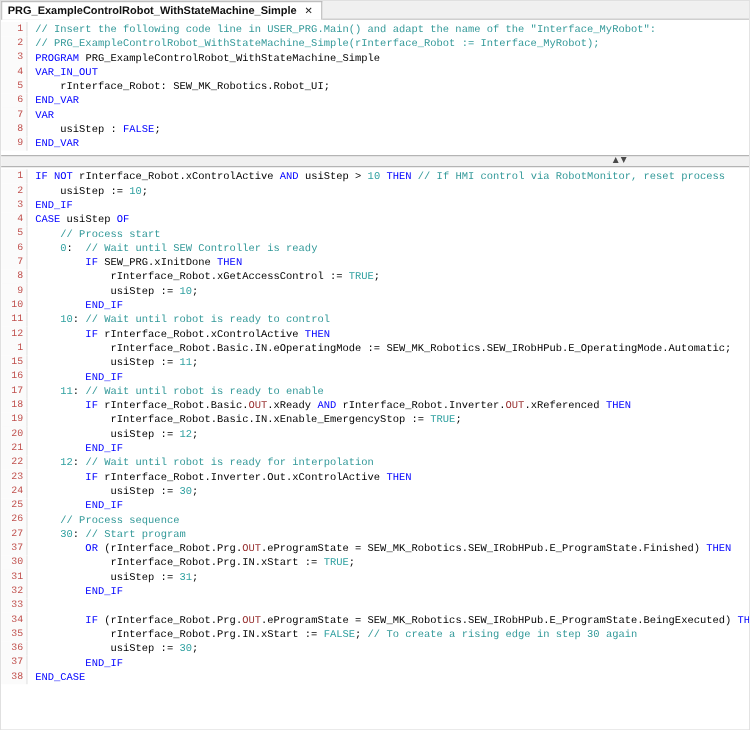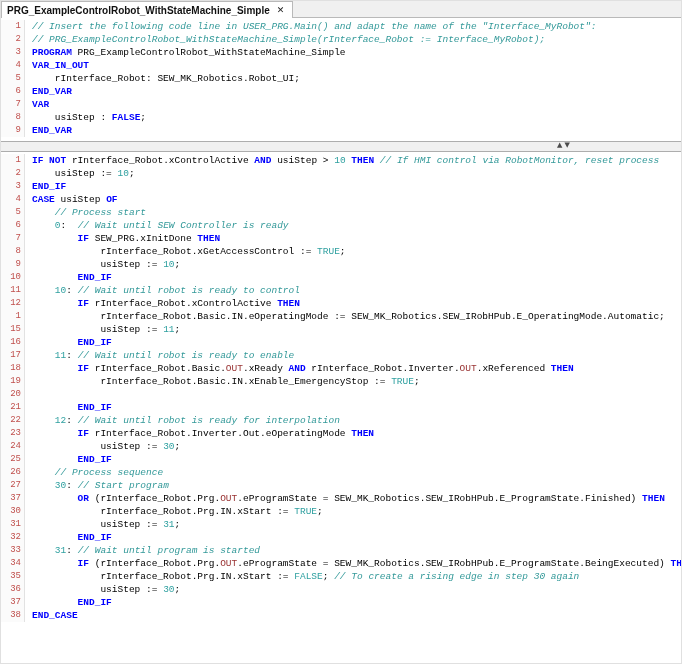--- a/index.html
+++ b/index.html
@@ -39,21 +39,21 @@
     border-top:1px solid #adadad;border-bottom:1px solid #adadad;
     position:relative;cursor:row-resize;
   }
   .split-arrows{
     position:absolute;left:556px;top:-1px;display:flex;gap:2px;
     font-size:7px;line-height:9px;color:#4a4a4a;
     font-family:"DejaVu Sans",sans-serif;
   }
   .split-arrows span{cursor:pointer;}
 </style>
-<style>.tk-kw{color:#0000ff;font-weight:bold}.tk-cm{color:#339999;font-style:italic}.tk-lit{color:#2fa0a0}.tk-out{color:#993333}.tk-pl{color:#000000}.ln{color:#c0504d}</style></head>
+<style>.tk-kw{color:#0000ff;font-weight:normal}.tk-cm{color:#339999;}.tk-lit{color:#2fa0a0}.tk-out{color:#993333}.tk-pl{color:#000000}.ln{color:#c0504d}</style></head>
 <body>
 
 <div id="window">
 
   <div class="tabbar">
     <div class="tab">
       <span class="tab-title">PRG_ExampleControlRobot_WithStateMachine_Simple</span>
       <span class="tab-close">✕</span>
     </div>
   </div>
@@ -89,33 +89,33 @@
       <div class="line"><span class="ln">9</span><span class="code"><span class="tk-pl">            usiStep := </span><span class="tk-lit">10</span><span class="tk-pl">;</span></span></div>
       <div class="line"><span class="ln">10</span><span class="code"><span class="tk-pl">        </span><span class="tk-kw">END_IF</span></span></div>
       <div class="line"><span class="ln">11</span><span class="code"><span class="tk-pl">    </span><span class="tk-lit">10</span><span class="tk-pl">: </span><span class="tk-cm">// Wait until robot is ready to control</span></span></div>
       <div class="line"><span class="ln">12</span><span class="code"><span class="tk-pl">        </span><span class="tk-kw">IF</span><span class="tk-pl"> rInterface_Robot.xControlActive </span><span class="tk-kw">THEN</span></span></div>
       <div class="line"><span class="ln">1</span><span class="code"><span class="tk-pl">            rInterface_Robot.Basic.IN.eOperatingMode := SEW_MK_Robotics.SEW_IRobHPub.E_OperatingMode.Automatic;</span></span></div>
       <div class="line"><span class="ln">15</span><span class="code"><span class="tk-pl">            usiStep := </span><span class="tk-lit">11</span><span class="tk-pl">;</span></span></div>
       <div class="line"><span class="ln">16</span><span class="code"><span class="tk-pl">        </span><span class="tk-kw">END_IF</span></span></div>
       <div class="line"><span class="ln">17</span><span class="code"><span class="tk-pl">    </span><span class="tk-lit">11</span><span class="tk-pl">: </span><span class="tk-cm">// Wait until robot is ready to enable</span></span></div>
       <div class="line"><span class="ln">18</span><span class="code"><span class="tk-pl">        </span><span class="tk-kw">IF</span><span class="tk-pl"> rInterface_Robot.Basic.</span><span class="tk-out">OUT</span><span class="tk-pl">.xReady </span><span class="tk-kw">AND</span><span class="tk-pl"> rInterface_Robot.Inverter.</span><span class="tk-out">OUT</span><span class="tk-pl">.xReferenced </span><span class="tk-kw">THEN</span></span></div>
       <div class="line"><span class="ln">19</span><span class="code"><span class="tk-pl">            rInterface_Robot.Basic.IN.xEnable_EmergencyStop := </span><span class="tk-lit">TRUE</span><span class="tk-pl">;</span></span></div>
-      <div class="line"><span class="ln">20</span></div>
+      <div class="line"><span class="ln">20</span><span class="code"><span class="tk-pl">            usiStep := </span><span class="tk-lit">12</span><span class="tk-pl">;</span></span></div>
       <div class="line"><span class="ln">21</span><span class="code"><span class="tk-pl">        </span><span class="tk-kw">END_IF</span></span></div>
       <div class="line"><span class="ln">22</span><span class="code"><span class="tk-pl">    </span><span class="tk-lit">12</span><span class="tk-pl">: </span><span class="tk-cm">// Wait until robot is ready for interpolation</span></span></div>
-      <div class="line"><span class="ln">23</span><span class="code"><span class="tk-pl">        </span><span class="tk-kw">IF</span><span class="tk-pl"> rInterface_Robot.Inverter.Out.eOperatingMode </span><span class="tk-kw">THEN</span></span></div>
+      <div class="line"><span class="ln">23</span><span class="code"><span class="tk-pl">        </span><span class="tk-kw">IF</span><span class="tk-pl"> rInterface_Robot.Inverter.Out.xControlActive </span><span class="tk-kw">THEN</span></span></div>
       <div class="line"><span class="ln">24</span><span class="code"><span class="tk-pl">            usiStep := </span><span class="tk-lit">30</span><span class="tk-pl">;</span></span></div>
       <div class="line"><span class="ln">25</span><span class="code"><span class="tk-pl">        </span><span class="tk-kw">END_IF</span></span></div>
       <div class="line"><span class="ln">26</span><span class="code"><span class="tk-pl">    </span><span class="tk-cm">// Process sequence</span></span></div>
       <div class="line"><span class="ln">27</span><span class="code"><span class="tk-pl">    </span><span class="tk-lit">30</span><span class="tk-pl">: </span><span class="tk-cm">// Start program</span></span></div>
       <div class="line"><span class="ln">37</span><span class="code"><span class="tk-pl">        </span><span class="tk-kw">OR</span><span class="tk-pl"> (rInterface_Robot.Prg.</span><span class="tk-out">OUT</span><span class="tk-pl">.eProgramState = SEW_MK_Robotics.SEW_IRobHPub.E_ProgramState.Finished) </span><span class="tk-kw">THEN</span></span></div>
       <div class="line"><span class="ln">30</span><span class="code"><span class="tk-pl">            rInterface_Robot.Prg.IN.xStart := </span><span class="tk-lit">TRUE</span><span class="tk-pl">;</span></span></div>
       <div class="line"><span class="ln">31</span><span class="code"><span class="tk-pl">            usiStep := </span><span class="tk-lit">31</span><span class="tk-pl">;</span></span></div>
       <div class="line"><span class="ln">32</span><span class="code"><span class="tk-pl">        </span><span class="tk-kw">END_IF</span></span></div>
-      <div class="line"><span class="ln">33</span><span class="code"><span class="tk-pl">    </span><span class="tk-lit">31</span><span class="tk-pl">: </span><span class="tk-cm">// Wait until program is started</span></span></div>
+      <div class="line"><span class="ln">33</span></div>
       <div class="line"><span class="ln">34</span><span class="code"><span class="tk-pl">        </span><span class="tk-kw">IF</span><span class="tk-pl"> (rInterface_Robot.Prg.</span><span class="tk-out">OUT</span><span class="tk-pl">.eProgramState = SEW_MK_Robotics.SEW_IRobHPub.E_ProgramState.BeingExecuted) </span><span class="tk-kw">THEN</span></span></div>
       <div class="line"><span class="ln">35</span><span class="code"><span class="tk-pl">            rInterface_Robot.Prg.IN.xStart := </span><span class="tk-lit">FALSE</span><span class="tk-pl">; </span><span class="tk-cm">// To create a rising edge in step 30 again</span></span></div>
       <div class="line"><span class="ln">36</span><span class="code"><span class="tk-pl">            usiStep := </span><span class="tk-lit">30</span><span class="tk-pl">;</span></span></div>
       <div class="line"><span class="ln">37</span><span class="code"><span class="tk-pl">        </span><span class="tk-kw">END_IF</span></span></div>
       <div class="line"><span class="ln">38</span><span class="code"><span class="tk-kw">END_CASE</span></span></div>
     </div>
 
 </div>
 
 </body></html>

